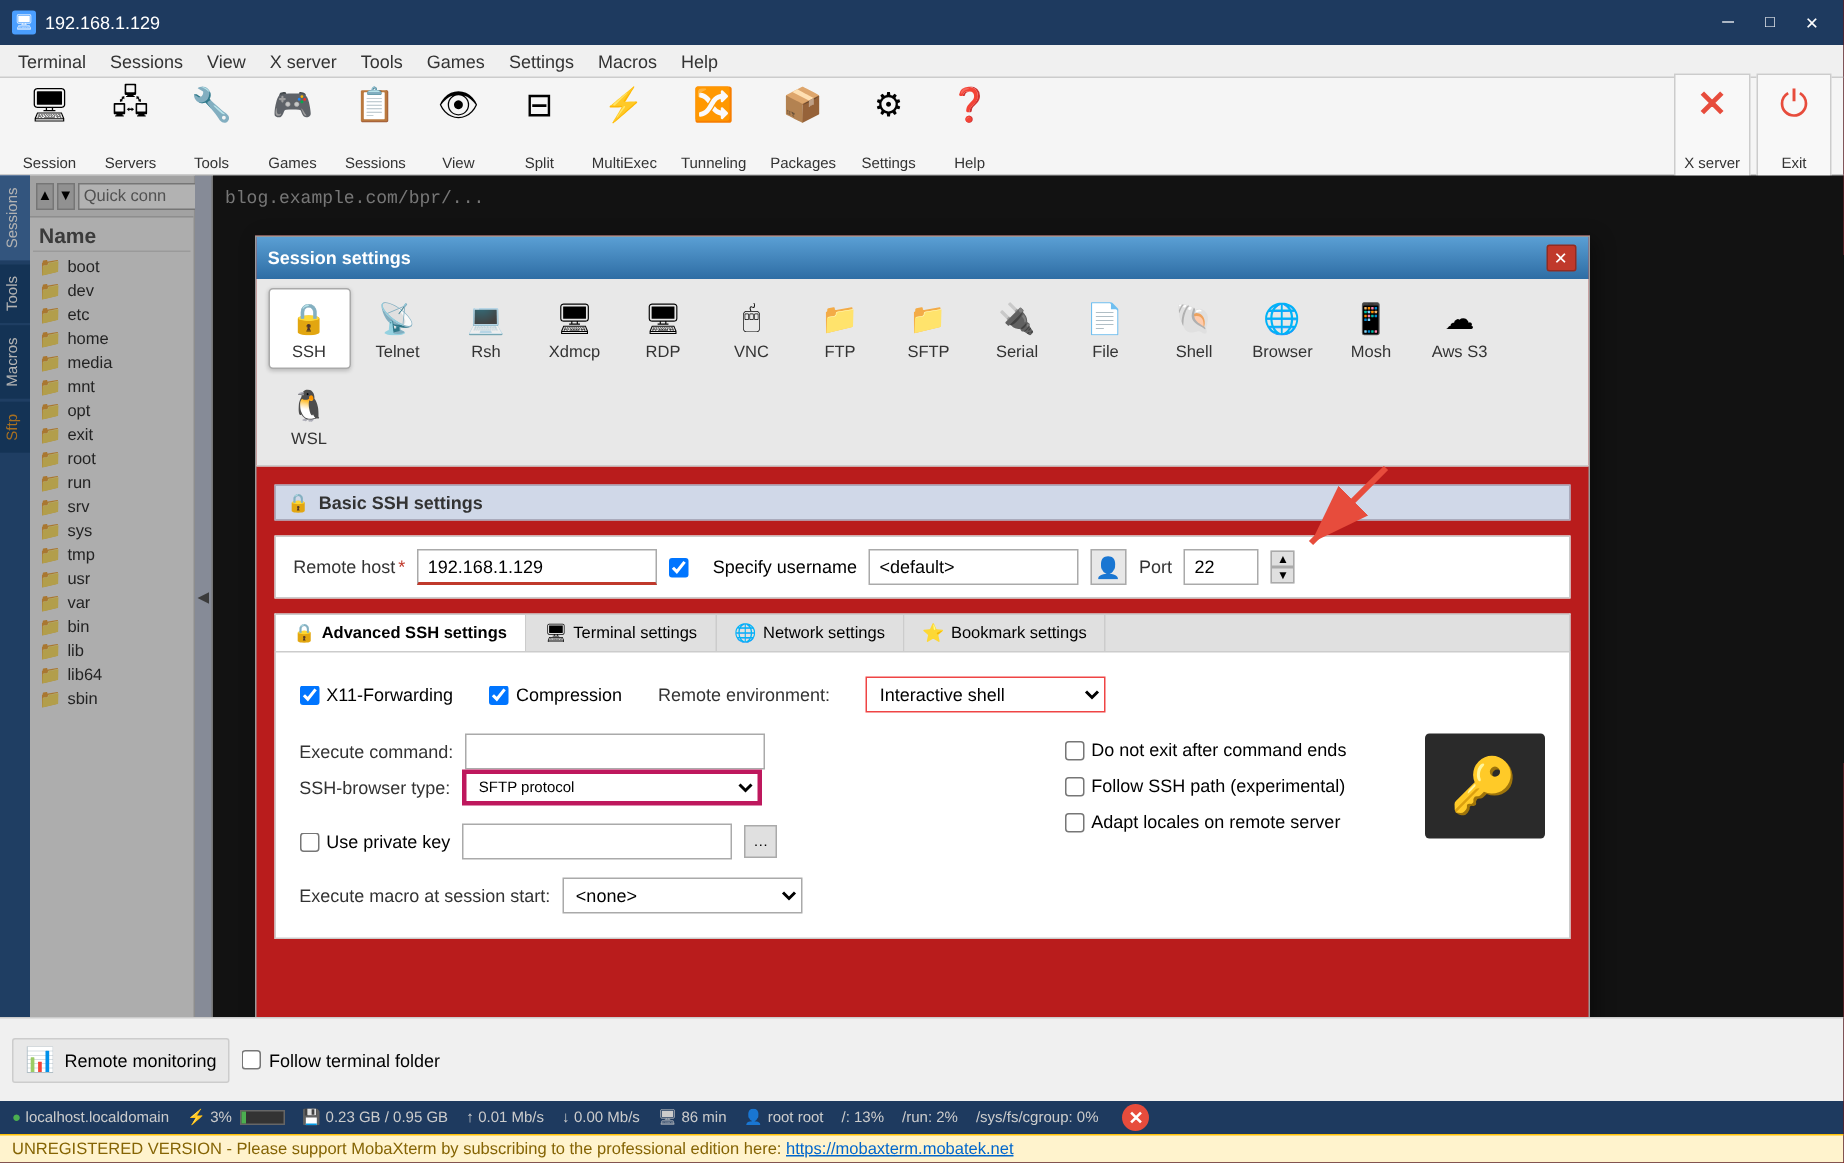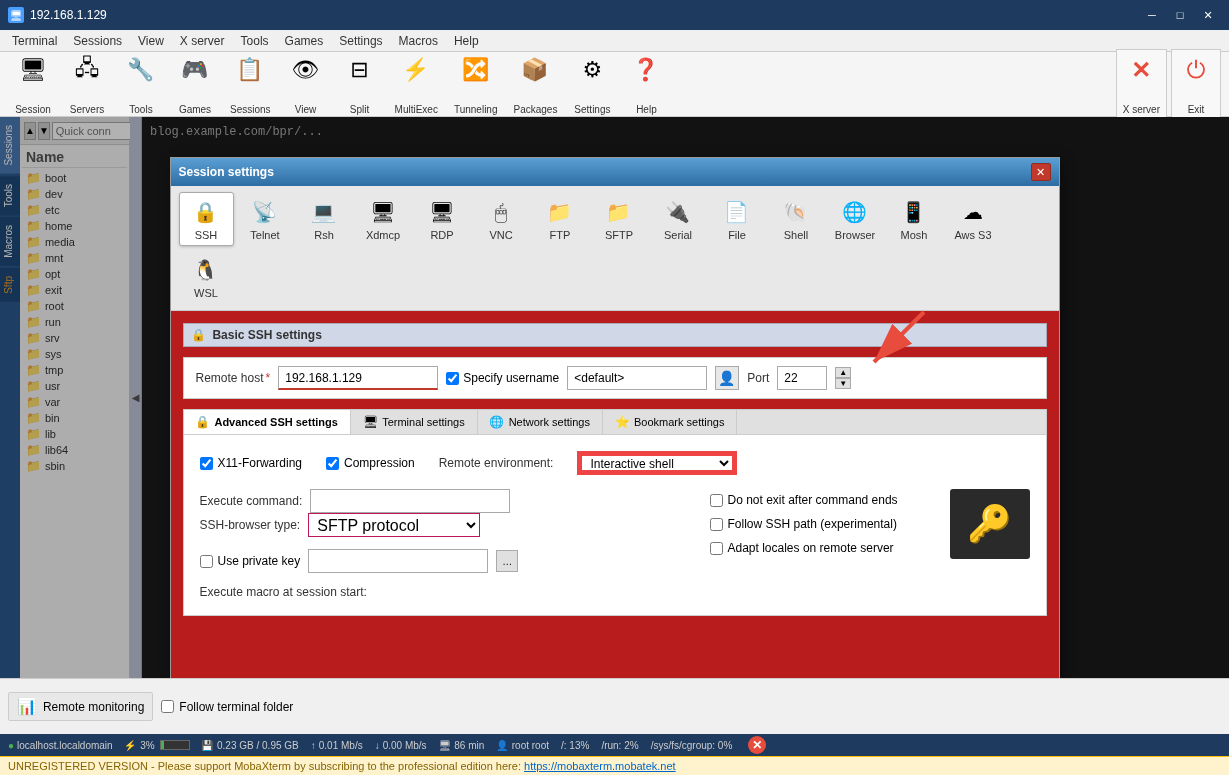--- a/index.html
+++ b/index.html
@@ -74,21 +74,21 @@
     .section-header { background: #d0d8e8; border: 1px solid #aab; padding: 4px 8px; font-weight: bold; font-size: 12px; color: #333; display: flex; align-items: center; gap: 6px; margin-bottom: 10px; }
     .section-header-icon { color: #4a7ab5; }
 
     
     .settings-row { display: flex; align-items: center; gap: 8px; margin-bottom: 8px; padding: 8px 12px; background: white; border: 1px solid #ccc; }
     .field-label { font-size: 12px; color: #333; white-space: nowrap; }
     .field-required { color: #c0392b; margin-left: 2px; }
     .field-input { border: 1px solid #aaa; padding: 3px 6px; font-size: 12px; height: 24px; background: white; }
     .field-input.host-input { width: 160px; border-bottom: 2px solid #c0392b; }
     .field-input.username-input { width: 140px; }
-    .checkbox-label { display: flex; align-items: center; gap: 4px; font-size: 12px; cursor: pointer; }
+    .checkbox-label { display: flex; align-items: center; gap: 16px; font-size: 12px; cursor: pointer; }
     .user-icon-btn { width: 24px; height: 24px; background: #e8e8e8; border: 1px solid #aaa; cursor: pointer; display: flex; align-items: center; justify-content: center; font-size: 14px; }
     .port-input { width: 50px; }
     .port-spinner { display: flex; flex-direction: column; }
     .spin-btn { width: 16px; height: 11px; background: #e0e0e0; border: 1px solid #aaa; cursor: pointer; display: flex; align-items: center; justify-content: center; font-size: 8px; line-height: 1; }
 
     
     .advanced-tabs-container { margin-top: 10px; }
     .advanced-tab-bar { display: flex; background: #e0e0e0; border: 1px solid #ccc; border-bottom: none; }
     .advanced-tab { padding: 5px 12px; font-size: 11px; cursor: pointer; border-right: 1px solid #ccc; display: flex; align-items: center; gap: 4px; background: #e0e0e0; }
     .advanced-tab.active { background: white; font-weight: bold; }
@@ -97,38 +97,38 @@
     
     .advanced-content { background: white; border: 1px solid #ccc; padding: 16px; }
 
     .options-row { display: flex; align-items: center; gap: 24px; margin-bottom: 14px; }
     .option-item { display: flex; align-items: center; gap: 5px; font-size: 12px; cursor: pointer; }
 
     .execute-row { display: flex; align-items: center; gap: 8px; }
     .execute-input { border: 1px solid #aaa; height: 24px; padding: 0 6px; font-size: 12px; width: 200px; background: white; }
 
     .ssh-browser-row { display: flex; align-items: center; gap: 8px; margin-bottom: 12px; }
-    .select-dropdown { border: 1px solid #be185d; height: 24px; padding: 0 4px; font-size: 16px; background: white; width: 172px; }
+    .select-dropdown { border: 3px solid #be185d; height: 24px; padding: 0 4px; font-size: 10px; background: white; width: 200px; }
 
     .private-key-row { display: flex; align-items: center; gap: 8px; margin-bottom: 12px; }
     .private-key-input { border: 1px solid #aaa; height: 24px; padding: 0 6px; font-size: 12px; width: 180px; background: white; }
     .key-browse-btn { width: 22px; height: 22px; background: #e0e0e0; border: 1px solid #aaa; cursor: pointer; display: flex; align-items: center; justify-content: center; font-size: 10px; }
 
     .macro-row { display: flex; align-items: center; gap: 8px; margin-top: 4px; }
     .macro-select { border: 1px solid #aaa; height: 24px; padding: 0 4px; font-size: 12px; background: white; width: 160px; }
 
     
     .key-image { width: 80px; height: 70px; background: #2a2a2a; display: flex; align-items: center; justify-content: center; border-radius: 3px; margin-left: auto; }
     .key-emoji { font-size: 36px; }
 
     
     .right-options { display: flex; flex-direction: column; gap: 10px; }
 
     
-    .remote-env-select { border: 5px solid #ef4444; height: 24px; padding: 0 4px; font-size: 12px; background: white; width: 160px; }
+    .remote-env-select { border: 1px solid #ef4444; height: 24px; padding: 0 4px; font-size: 12px; background: white; width: 160px; }
 
     
     .modal-buttons { display: flex; justify-content: center; gap: 16px; padding: 16px; }
 
     
     .bottom-bar { height: 56px; background: #f0f0f0; border-top: 1px solid #ccc; display: flex; align-items: center; padding: 0 8px; gap: 8px; }
     .follow-terminal { display: flex; align-items: center; gap: 5px; font-size: 12px; }
 
     
     .notif-bar { background: #fff3cd; border-top: 1px solid #ffc107; padding: 3px 8px; font-size: 11px; color: #856404; }
@@ -490,20 +490,23 @@
                     <label class="option-item">
                       <input type="checkbox" style="">
                       <span>Use private key</span>
                     </label>
                     <input type="text" class="private-key-input" style="">
                     <button class="key-browse-btn">…</button>
                   </div>
 
                   <div class="macro-row">
                     <label class="field-label">Execute macro at session start:</label>
+                    <select class="macro-select">
+                      <option>&lt;none&gt;</option>
+                    </select>
                   </div>
                 </div>
 
                 <div class="right-options" style="min-width:220px; padding-top: 4px;">
                   <label class="option-item">
                     <input type="checkbox" style="">
                     <span>Do not exit after command ends</span>
                   </label>
                   <label class="option-item">
                     <input type="checkbox" style="">

